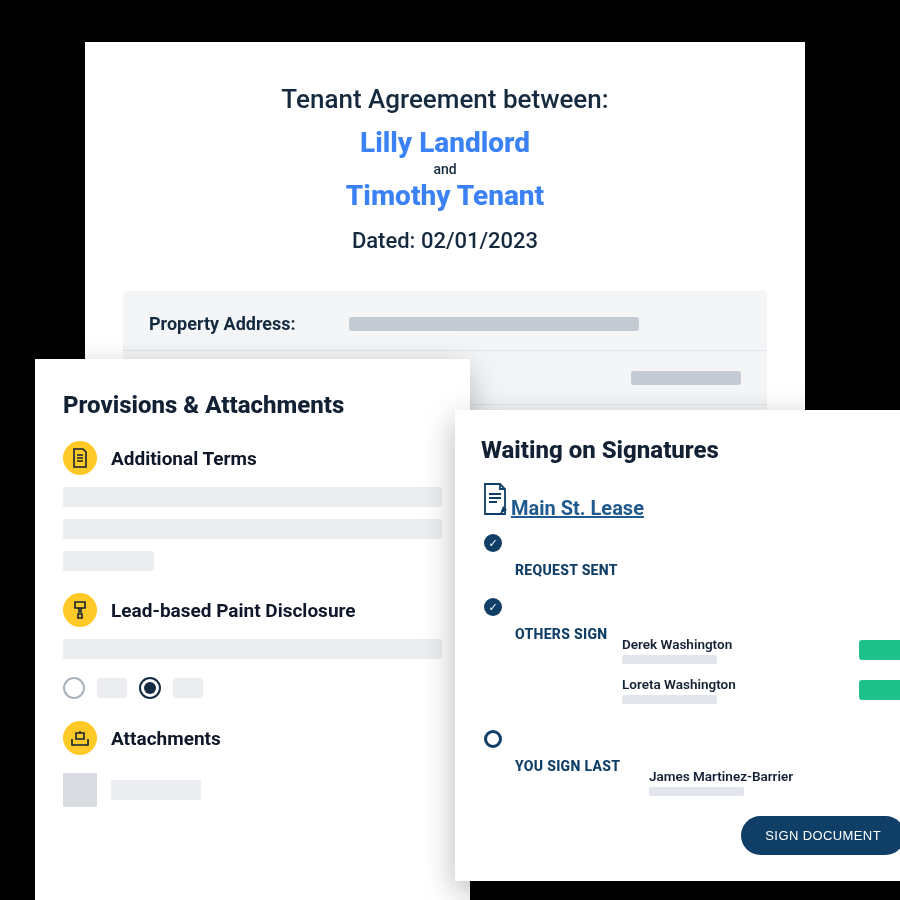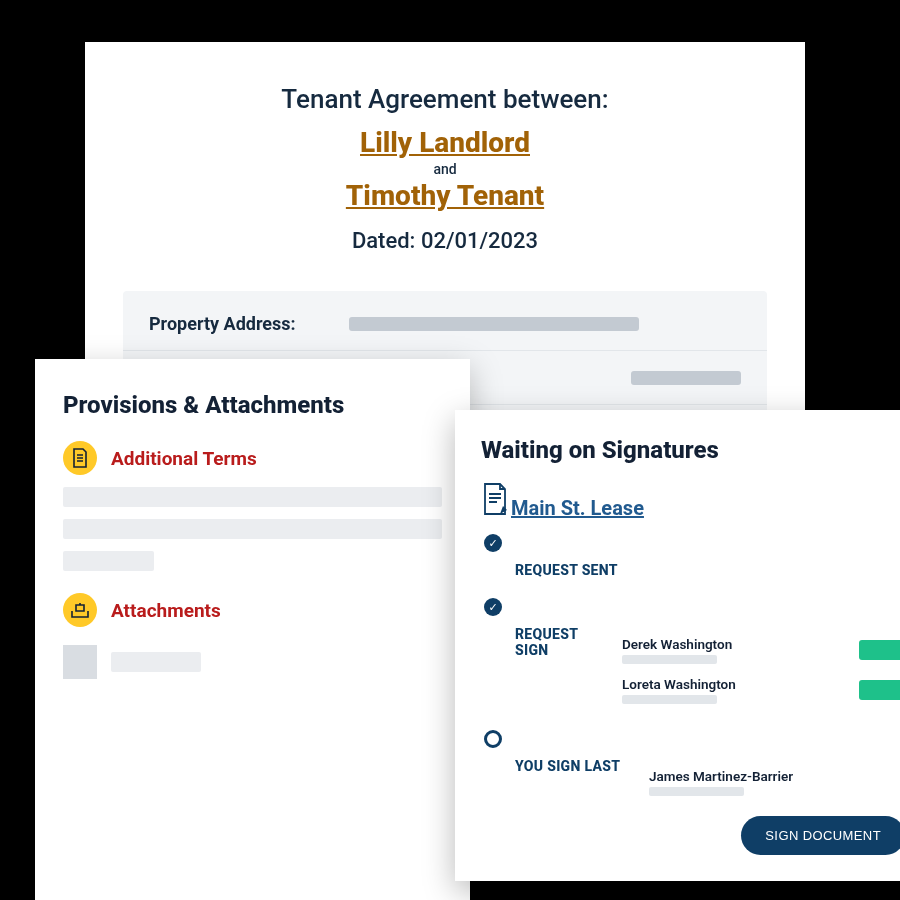--- a/index.html
+++ b/index.html
@@ -17,21 +17,21 @@
     top: 42px;
     left: 85px;
     width: 720px;
     height: 790px;
     background: #fff;
     box-shadow: 0 8px 24px rgba(0,0,0,0.2);
     padding: 42px 38px 38px 38px;
   }
   .lease-doc .header { text-align: center; }
   .lease-doc .title { font-size: 26px; font-weight: 500; color: #162A3F; margin-bottom: 12px; }
-  .lease-doc .party { font-size: 28px; font-weight: 800; color: #a16207; text-decoration: underline; }
+  .lease-doc .party { font-size: 28px; font-weight: 800; color: #3b82f6; }
   .lease-doc .and { font-size: 14px; font-weight: 500; color: #162A3F; margin: 2px 0; }
   .lease-doc .dated { font-size: 22px; font-weight: 500; color: #162A3F; margin-top: 16px; }
   .lease-doc .details {
     margin-top: 38px;
     background: #F3F5F7;
     border-radius: 4px;
     padding: 6px 0 6px 0;
   }
   .detail-row {
     display: flex;
@@ -55,21 +55,21 @@
     left: 35px;
     width: 435px;
     height: 606px;
     background: #fff;
     box-shadow: 0 10px 30px rgba(0,0,0,0.25);
     padding: 32px 28px 28px 28px;
   }
   .provisions h2 { font-size: 24px; font-weight: 800; color: #132135; }
   .sec { margin-top: 22px; }
   .sec-header { display: flex; align-items: center; gap: 14px; }
-  .sec-title { font-size: 19px; font-weight: 700; color: #b91c1c; }
+  .sec-title { font-size: 19px; font-weight: 700; color: #0f172a; }
   .icon-circle {
     width: 34px; height: 34px; border-radius: 50%;
     background: #FFC928; display: flex; align-items: center; justify-content: center;
     flex-shrink: 0;
   }
   .ph-line { background: #EBEDF0; height: 20px; border-radius: 2px; margin-top: 12px; }
   .radio-row { display: flex; align-items: center; gap: 12px; margin-top: 18px; }
   .radio {
     width: 22px; height: 22px; border-radius: 50%;
     border: 2px solid #A9B1BB; display:inline-flex; align-items:center; justify-content:center;
@@ -173,20 +173,37 @@
             <path stroke="#132135" stroke-width="1.6" d="M6 7h6M6 10h6M6 13h6"></path>
           </svg>
       </span>
       <span class="sec-title">Additional Terms</span>
     </div>
     <div class="ph-line" style="width:100%"></div>
     <div class="ph-line" style="width:100%"></div>
     <div class="ph-line" style="width:24%"></div>
   </div>
 
+  <div class="sec">
+    <div class="sec-header">
+      <span class="icon-circle">
+        <svg width="20" height="20" viewBox="0 0 20 20">
+            <path fill="none" stroke="#132135" stroke-width="1.6" d="M5 2h10v6H5zM9 8v4h2v-4M8 14h4v4H8z"></path>
+          </svg>
+      </span>
+      <span class="sec-title">Lead-based Paint Disclosure</span>
+    </div>
+    <div class="ph-line" style="width:100%"></div>
+    <div class="radio-row">
+      <span class="radio"></span>
+      <span class="radio-ph"></span>
+      <span class="radio selected"></span>
+      <span class="radio-ph"></span>
+    </div>
+  </div>
 
   <div class="sec">
     <div class="sec-header">
       <span class="icon-circle">
         <svg width="20" height="18" viewBox="0 0 20 18">
             <path fill="none" stroke="#132135" stroke-width="1.6" d="M2 10v6h16v-6M6 4h8v6H6zM10 4v-2"></path>
           </svg>
       </span>
       <span class="sec-title">Attachments</span>
     </div>
@@ -227,21 +244,21 @@
     </div>
 
     <div class="t-row">
       <div class="t-node">
         <div class="t-dot">
             <span class="check-mark">✓</span>
           </div>
         <div class="t-line"></div>
       </div>
       <div class="t-content" style="display:flex; gap:12px;">
-        <div class="t-label" style="width:95px">REQUEST SIGN</div>
+        <div class="t-label" style="width:95px">OTHERS SIGN</div>
         <div class="signer-list" style="flex:1">
           <div class="signer">
             <div class="signer-info">
               <div class="name">Derek Washington</div>
               <div class="sub"></div>
             </div>
             <div class="pill"></div>
           </div>
           <div class="signer">
             <div class="signer-info">

